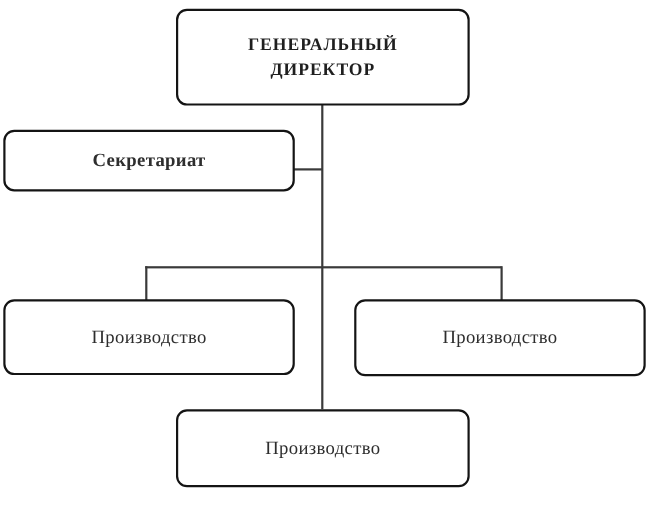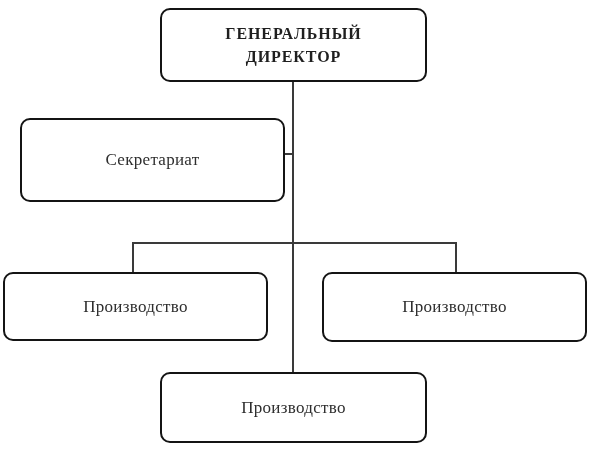--- a/index.html
+++ b/index.html
@@ -38,22 +38,22 @@
   }
   .node.director .label {
     font-weight: bold;
     font-size: 16px;
     letter-spacing: 0.9px;
     line-height: 1.45;
     max-width: 190px;
     color: #1f1f1f;
   }
   
-  .n-director   { left: 160px; top: 8px;   width: 267px; height: 74px; }
-  .n-secretariat{ left: 20px;   top: 118px; width: 265px; height: 84px; }
+  .n-director   { left: 160px; top: 8px;   width: 267px; height: 88px; }
+  .n-secretariat{ left: 3px;   top: 118px; width: 265px; height: 56px; font-weight: bold; }
   .n-prod-left  { left: 3px;   top: 272px; width: 265px; height: 69px; }
   .n-prod-right { left: 322px; top: 272px; width: 265px; height: 70px; }
   .n-prod-bottom{ left: 160px; top: 372px; width: 267px; height: 71px; }
   
   .l-center-vert  { left: 292px; top: 82px;  width: 1.5px; height: 290px; }
   .l-secr-branch  { left: 267px; top: 153px; width: 26px;  height: 1.5px; }
   .l-sibling-bar  { left: 132px; top: 242px; width: 324px; height: 1.5px; }
   .l-left-drop    { left: 132px; top: 242px; width: 1.5px; height: 31px; }
   .l-right-drop   { left: 455px; top: 242px; width: 1.5px; height: 31px; }
 </style>

